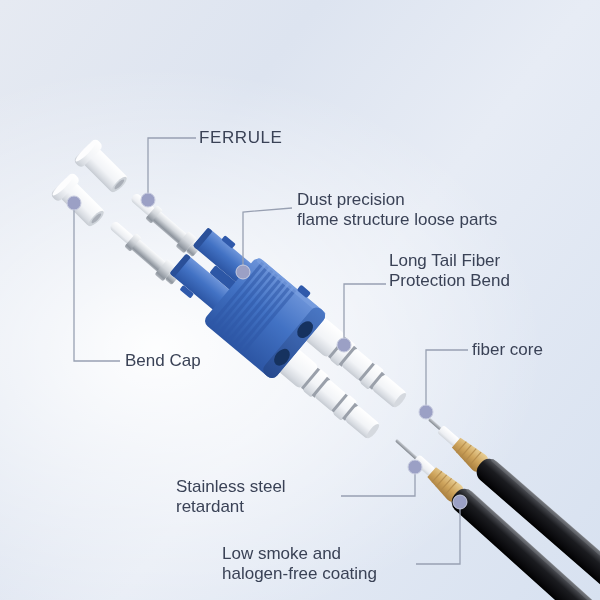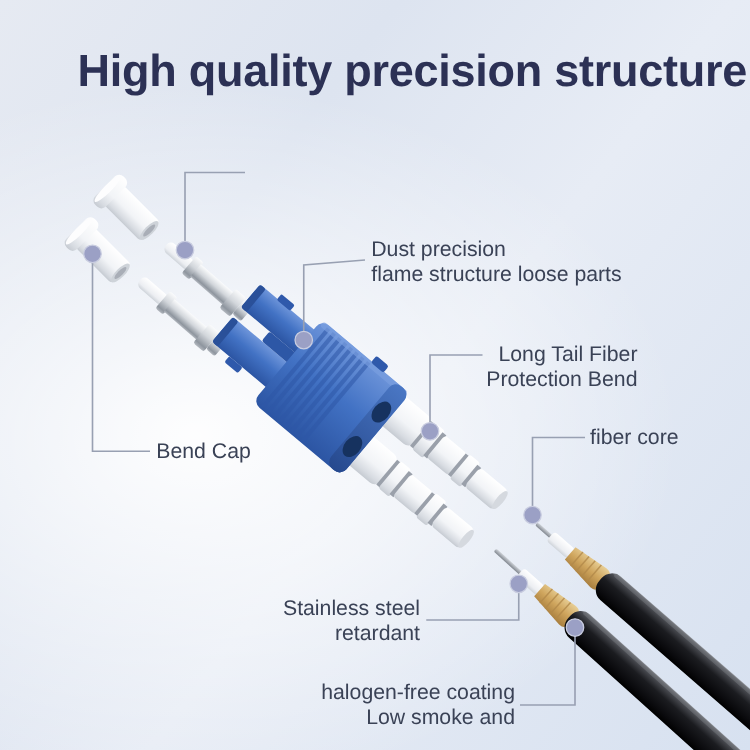--- a/index.html
+++ b/index.html
@@ -13,21 +13,21 @@
   .title{
     position:absolute;left:62px;top:36px;margin:0;
     font-size:36px;font-weight:700;color:#2c3155;letter-spacing:-0.2px;
     white-space:nowrap;
   }
   .svg-layer{position:absolute;left:0;top:0;}
   .label{
     position:absolute;font-size:17px;line-height:20px;color:#3a4256;
     white-space:nowrap;
   }
-  .label.right{text-align:right;}
+  .label.right{text-align:left;}
   .label.caps{letter-spacing:0.6px;}
 </style>
 </head>
 <body>
 
 <div class="stage">
 
   <svg class="svg-layer" width="600" height="600" viewBox="0 0 600 600">
     <defs>
       <linearGradient id="gWhite" x1="0" y1="0" x2="0" y2="1">
@@ -195,44 +195,46 @@
       <circle cx="148" cy="200" r="7" stroke="#c9cde0" stroke-width="1" fill="#9ba0c5"></circle>
       <circle cx="243" cy="272" r="7" stroke="#c9cde0" stroke-width="1" fill="#9ba0c5"></circle>
       <circle cx="344" cy="345" r="7" stroke="#c9cde0" stroke-width="1" fill="#9ba0c5"></circle>
       <circle cx="426" cy="412" r="7" stroke="#c9cde0" stroke-width="1" fill="#9ba0c5"></circle>
       <circle cx="74" cy="203" r="7" stroke="#c9cde0" stroke-width="1" fill="#9ba0c5"></circle>
       <circle cx="415" cy="467" r="7" stroke="#c9cde0" stroke-width="1" fill="#9ba0c5"></circle>
       <circle cx="460" cy="502" r="7" stroke="#c9cde0" stroke-width="1" fill="#9ba0c5"></circle>
     </g>
   </svg>
 
-  <h1 class="title">High quality precision structure</h1>
-
+
+  <div class="label caps" style="left:199px;top:128px;">
+    <span>FERRULE</span>
+  </div>
 
   <div class="label" style="left:297px;top:190px;">
     <div>Dust precision</div>
     <div>flame structure loose parts</div>
   </div>
 
-  <div class="label" style="left:389px;top:274px;text-align:right;">
+  <div class="label" style="left:389px;top:251px;">
     <div>Long Tail Fiber</div>
     <div>Protection Bend</div>
   </div>
 
   <div class="label" style="left:472px;top:340px;">
     <span>fiber core</span>
   </div>
 
   <div class="label" style="left:125px;top:351px;">
     <span>Bend Cap</span>
   </div>
 
   <div class="label right" style="left:176px;top:477px;width:160px;">
     <div>Stainless steel</div>
     <div>retardant</div>
   </div>
 
   <div class="label right" style="left:222px;top:544px;width:190px;">
+    <div>Low smoke and</div>
     <div>halogen-free coating</div>
-    <div>Low smoke and</div>
   </div>
 
 </div>
 
 </body></html>

